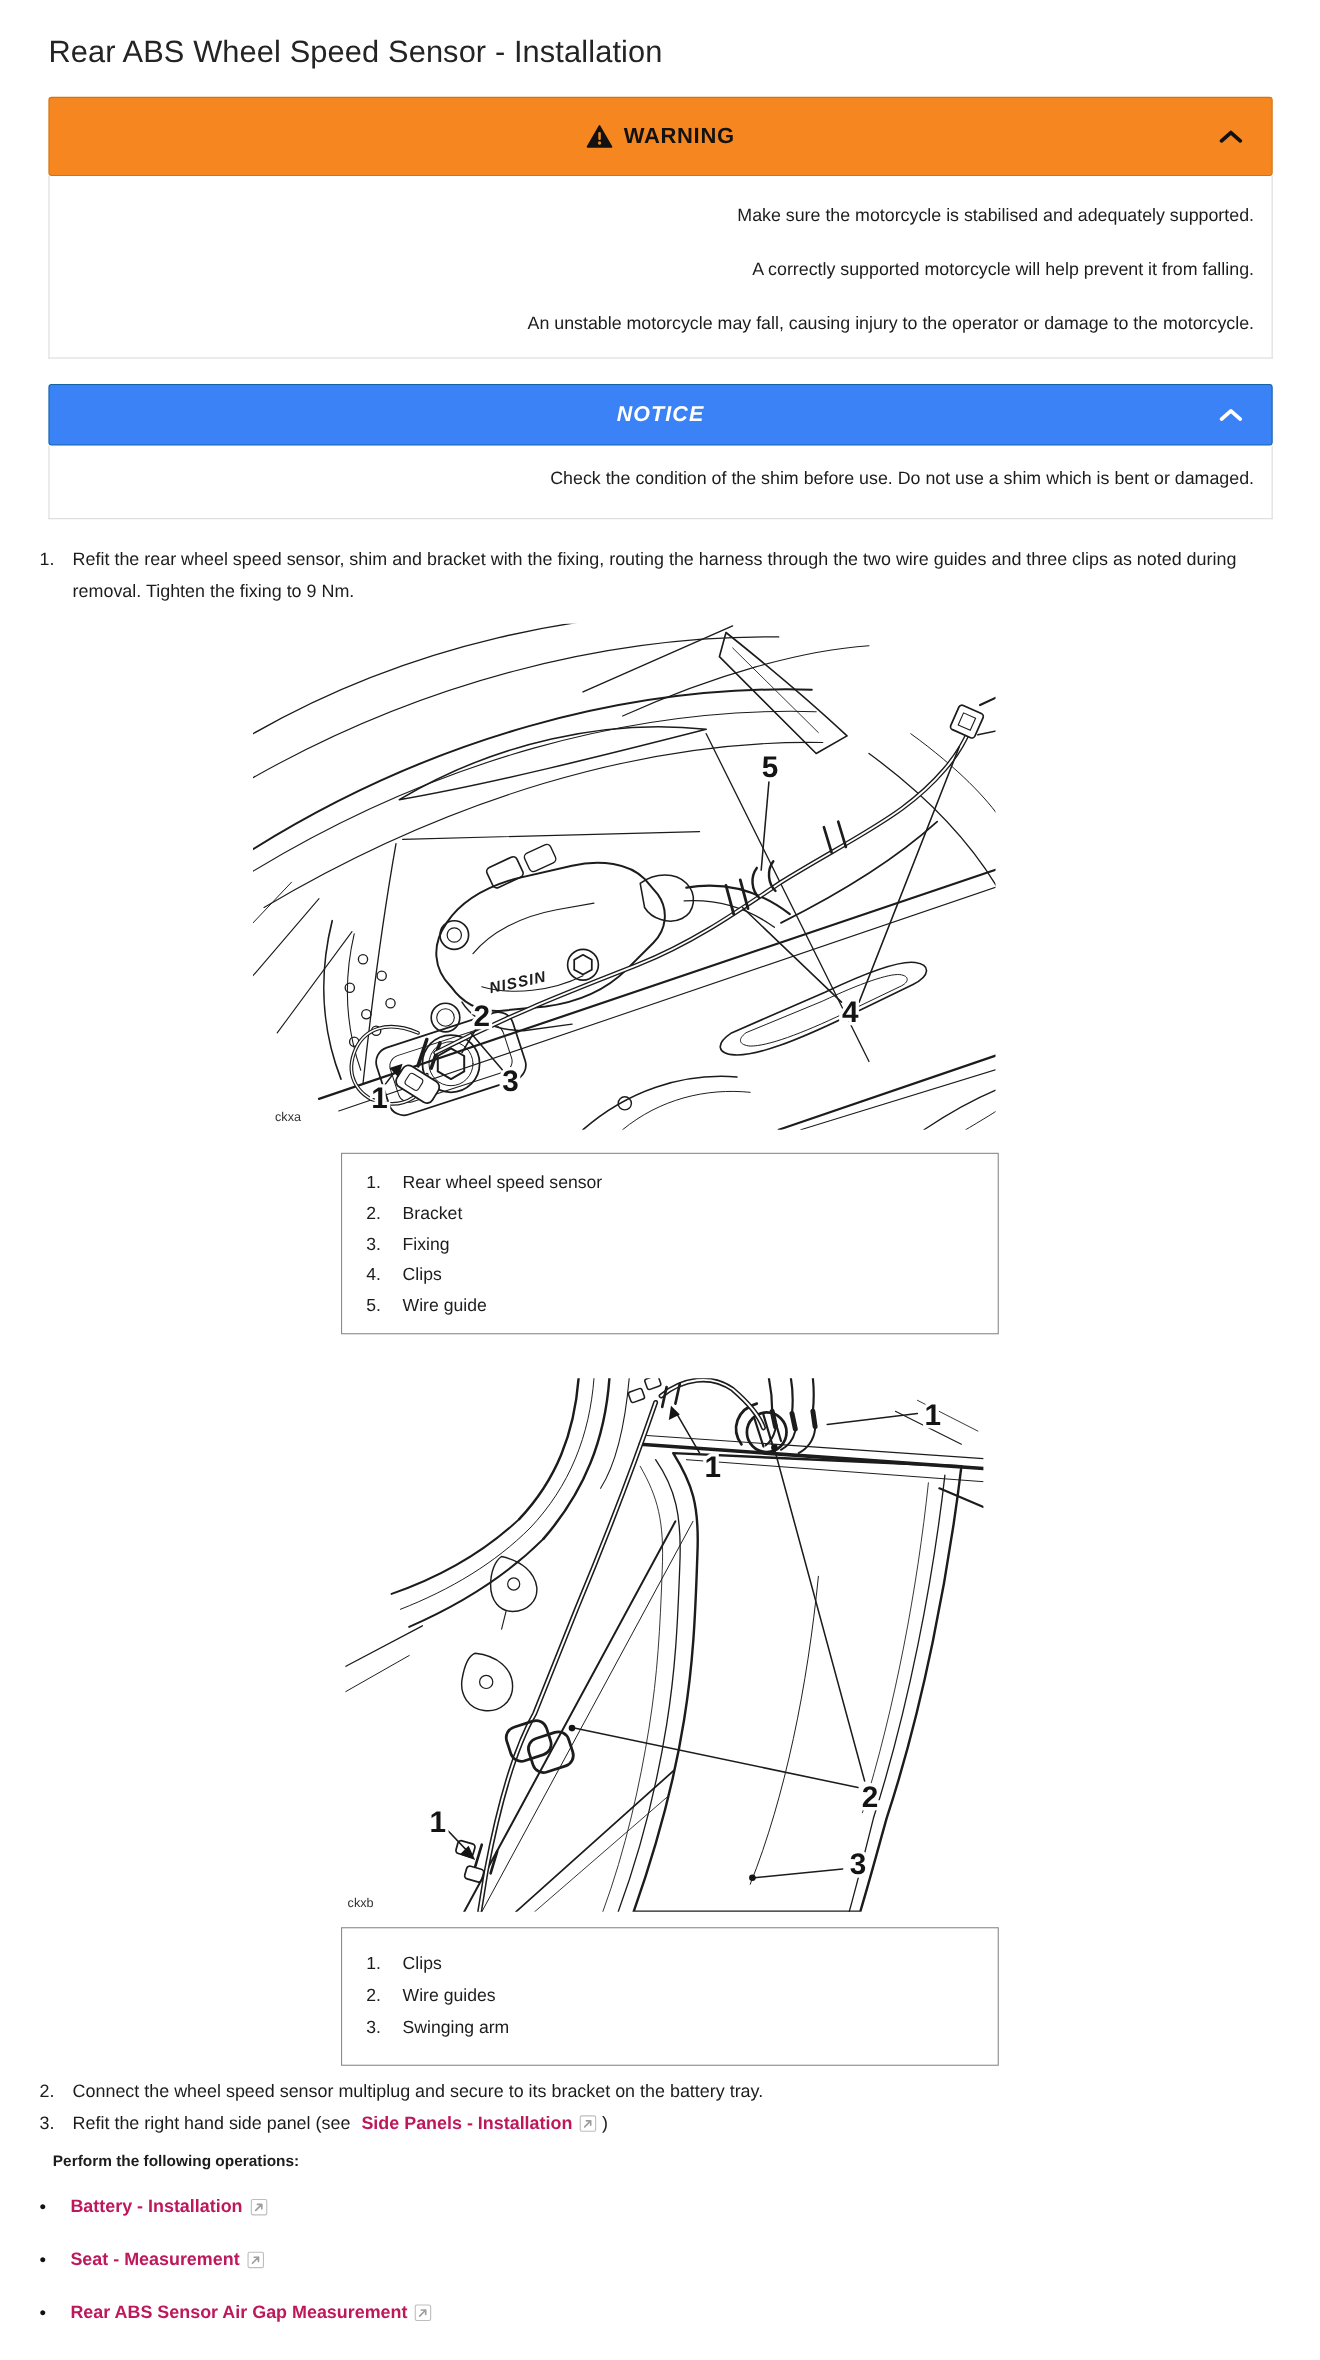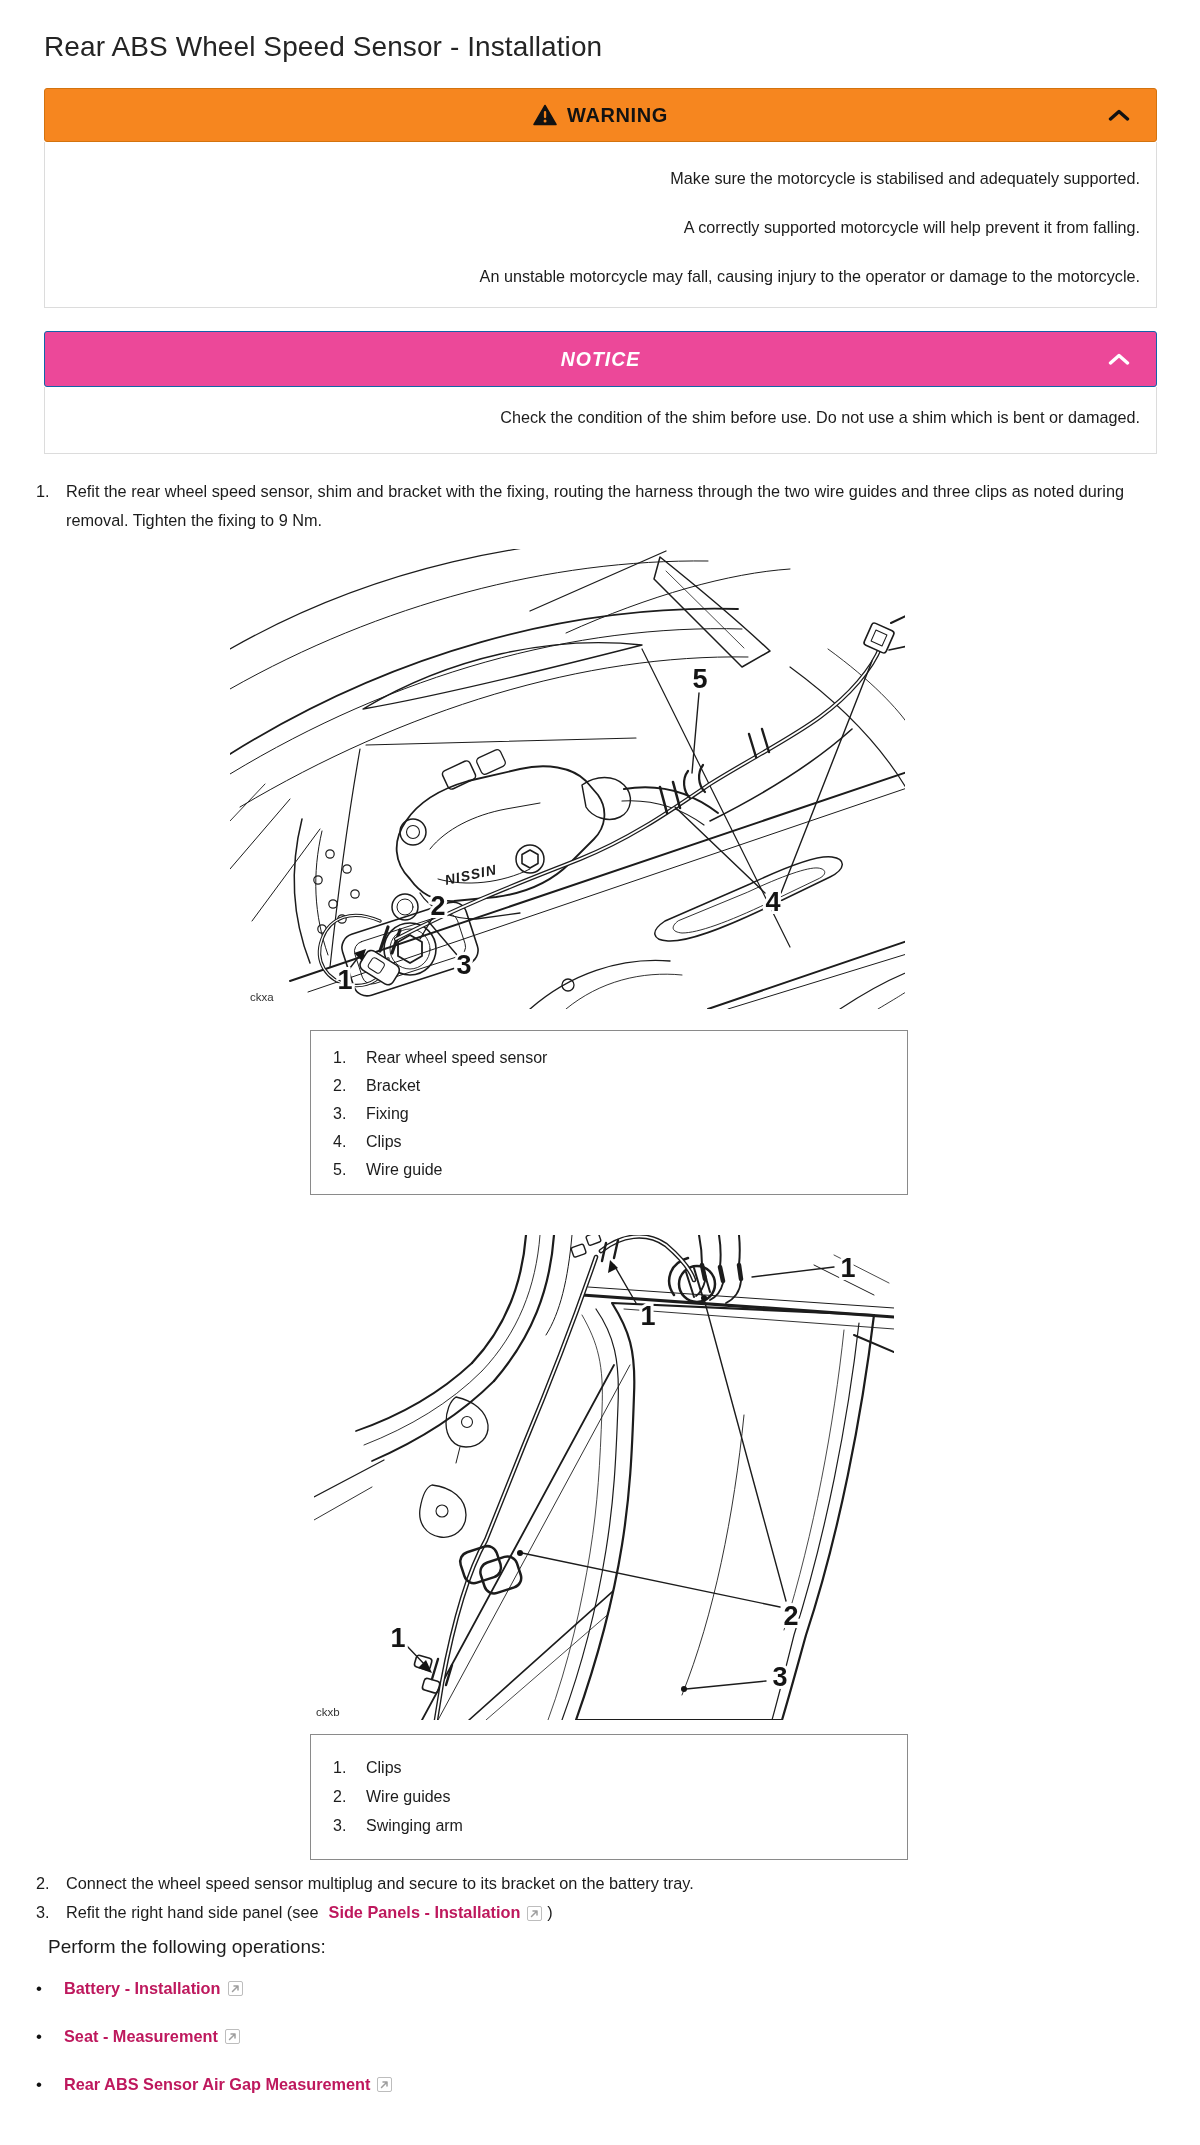--- a/index.html
+++ b/index.html
@@ -5,24 +5,24 @@
   * { margin:0; padding:0; box-sizing:border-box; }
   html,body { background:#ffffff; }
   body { width:1200px; color:#1f1f1f; font-family:"Liberation Sans", sans-serif; }
   .page { padding:34px 43px 38px 44px; }
 
   .title { font-size:28px; font-weight:normal; color:#242424; line-height:26px; letter-spacing:0.1px; }
 
   
   .alert-header { position:relative; display:flex; align-items:center; justify-content:center; border-radius:3px; cursor:pointer; }
   .warning { margin-top:28px; }
-  .warning .alert-header { height:54px; background:#F6861F; border:1px solid #D3730F; color:#121212; }
+  .warning .alert-header { height:72px; background:#F6861F; border:1px solid #D3730F; color:#121212; }
   .warning-title { display:flex; align-items:center; gap:10px; font-size:20px; font-weight:bold; letter-spacing:0.6px; }
   .notice { margin-top:23px; }
-  .notice .alert-header { height:56px; background:#ec4899; border:1px solid #1263A8; color:#ffffff; }
+  .notice .alert-header { height:56px; background:#3b82f6; border:1px solid #1263A8; color:#ffffff; }
   .notice-title { font-size:19.5px; font-weight:bold; font-style:italic; letter-spacing:1px; }
   .chev { position:absolute; right:26px; top:50%; transform:translateY(-50%); line-height:0; }
   .alert-body { border:1px solid #DCDCDC; border-top:none; background:#fff; font-size:16.2px; color:#1c1c1c; }
   .warning .alert-body { padding:22px 16px 17px; }
   .notice .alert-body { padding:16px 16px 22px; }
   .alert-body p { line-height:28px; margin:0 0 21px;text-align:right; }
   .alert-body p:last-child { margin-bottom:0; }
 
   
   .step { display:flex; margin-left:-8px; font-size:16.3px; line-height:29px; color:#1c1c1c; }
@@ -41,21 +41,21 @@
 
   
   .legend { border:1.5px solid #8A8A8A; margin-left:266px; width:598px; background:#fff; }
   .legend-1 { margin-top:21px; padding:13px 0 10px; }
   .legend-2 { margin-top:14px; padding:18px 0 19px; }
   .lg-item { display:flex; padding-left:22px; font-size:16px; color:#1c1c1c; }
   .legend-1 .lg-item { line-height:28px; }
   .legend-2 .lg-item { line-height:29px; }
   .lg-item .n { width:33px; flex:0 0 33px; }
 
-  .perform { margin-top:5px; padding-left:4px; font-size:19px; line-height:29px; color:#1c1c1c; }
+  .perform { margin-top:5px; padding-left:4px; font-size:14px; line-height:29px; color:#1c1c1c;font-weight:bold; }
 
   
   .ops { list-style:none; margin-top:13px; }
   .op { display:flex; align-items:center; margin-left:-8px; margin-bottom:19px; font-size:16.3px; line-height:29px; }
   .op:last-child { margin-bottom:0; }
   .op .dot { width:28px; flex:0 0 28px; font-size:17px; color:#111; }
 
   .doclink { color:#be185d; font-weight:bold; text-decoration:none; cursor:pointer; white-space:nowrap; }
   .extlink { display:inline-block; width:15px; height:15px; border:1px solid #BDBDBD; border-radius:2px; margin-left:7px; vertical-align:-2px; line-height:0; background:#fff; }
 

